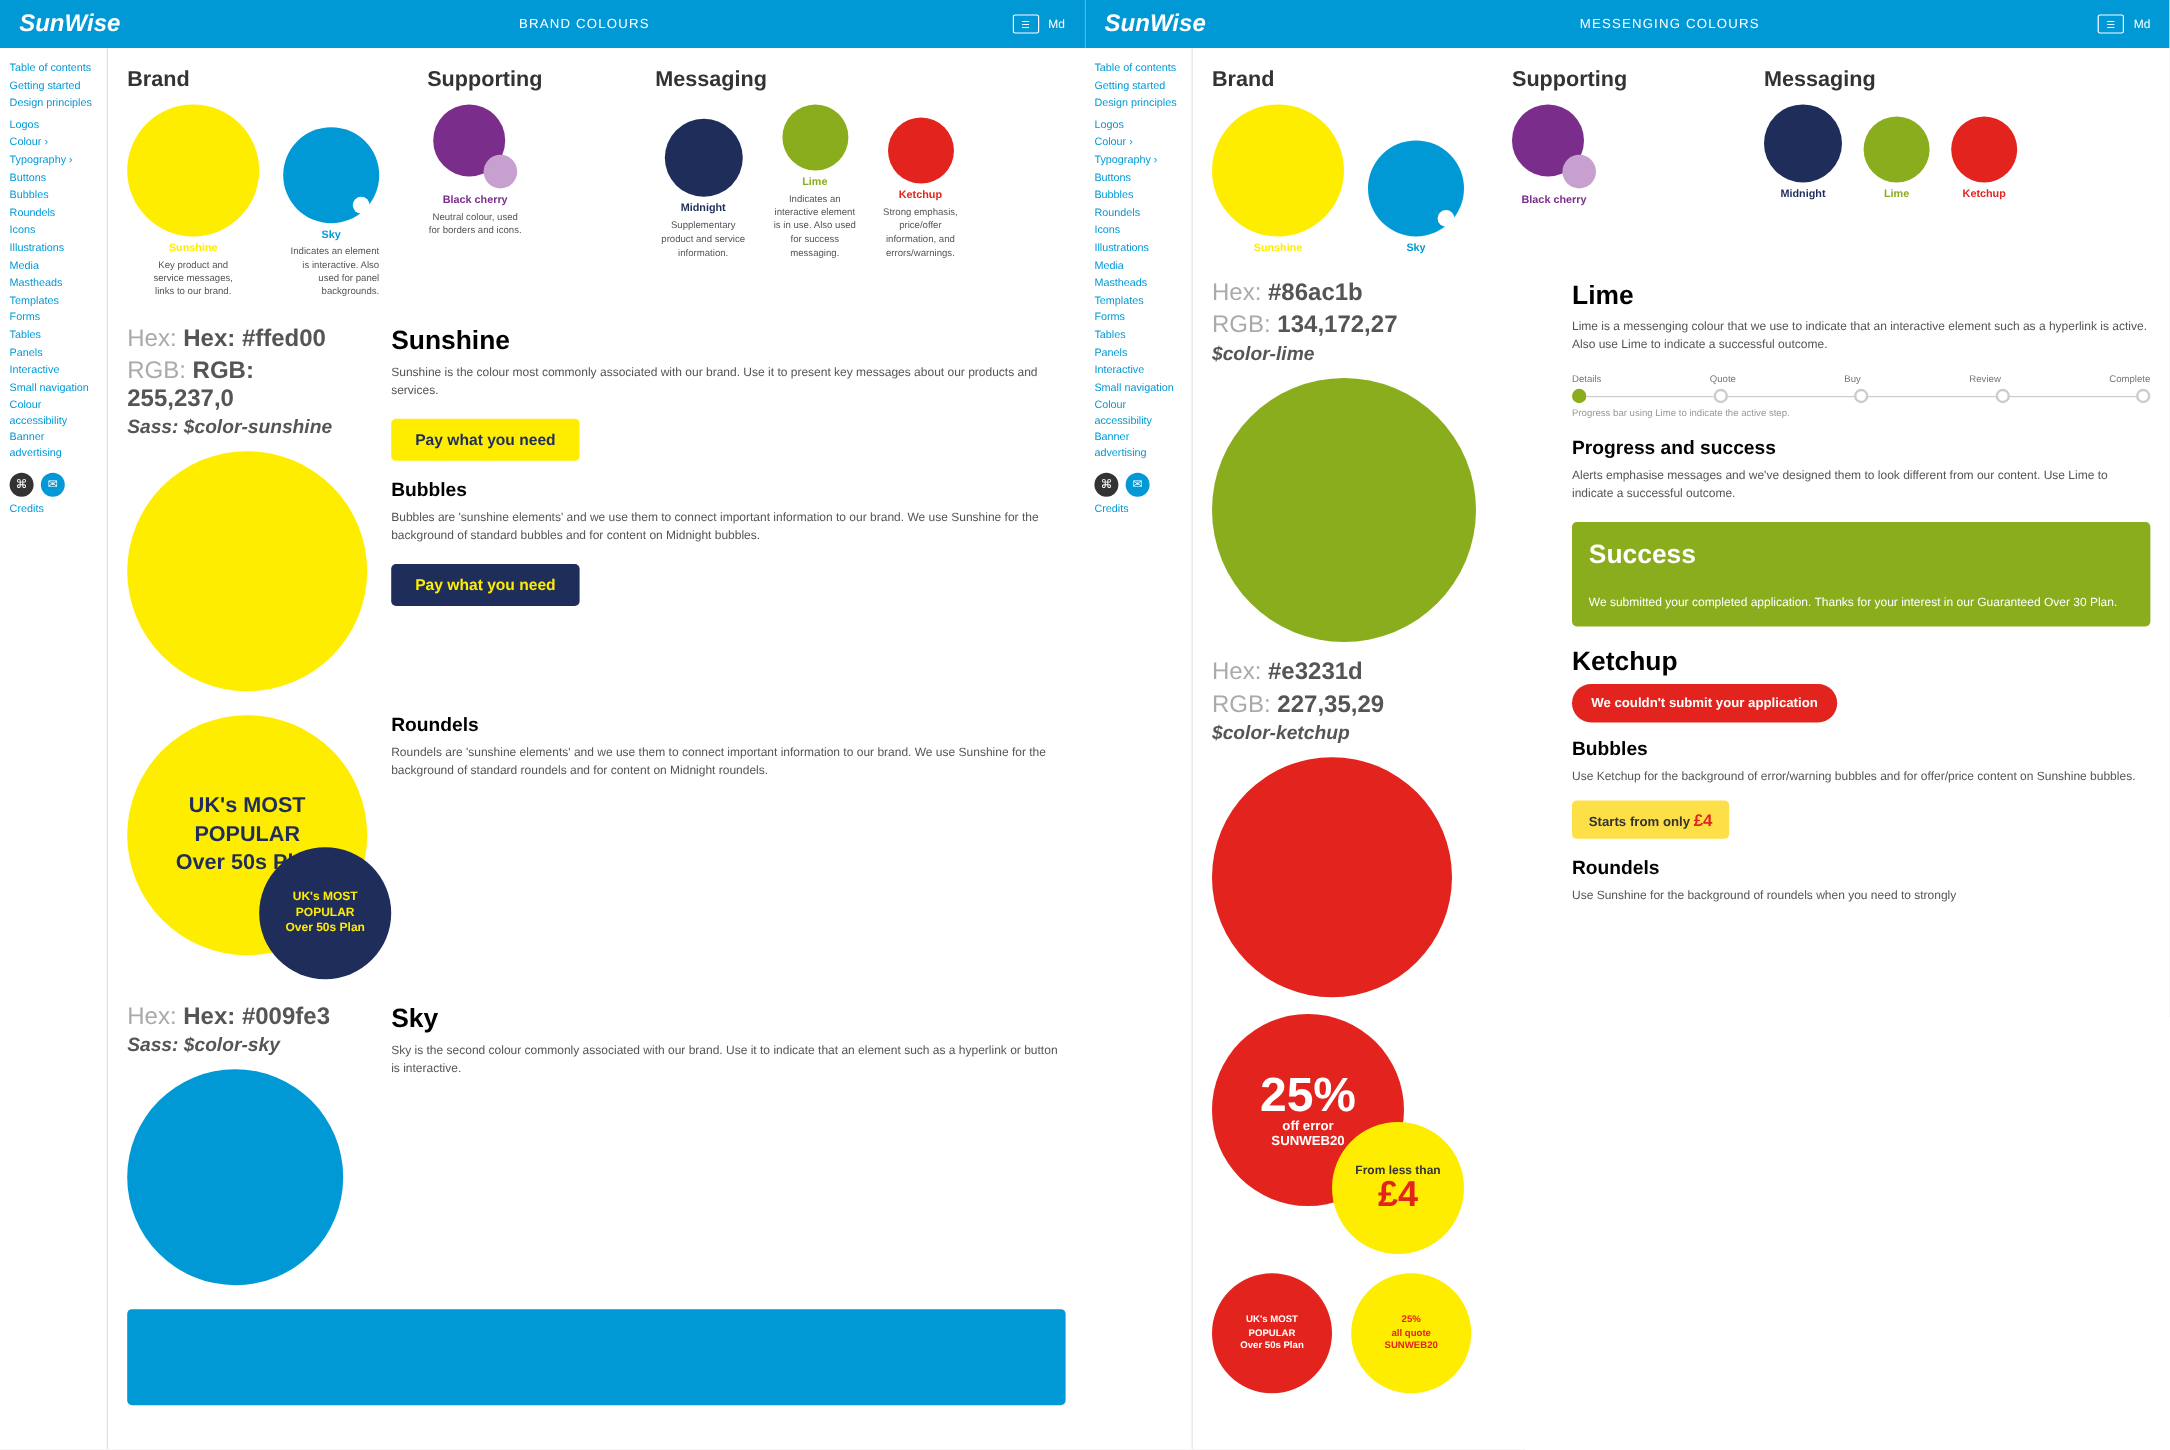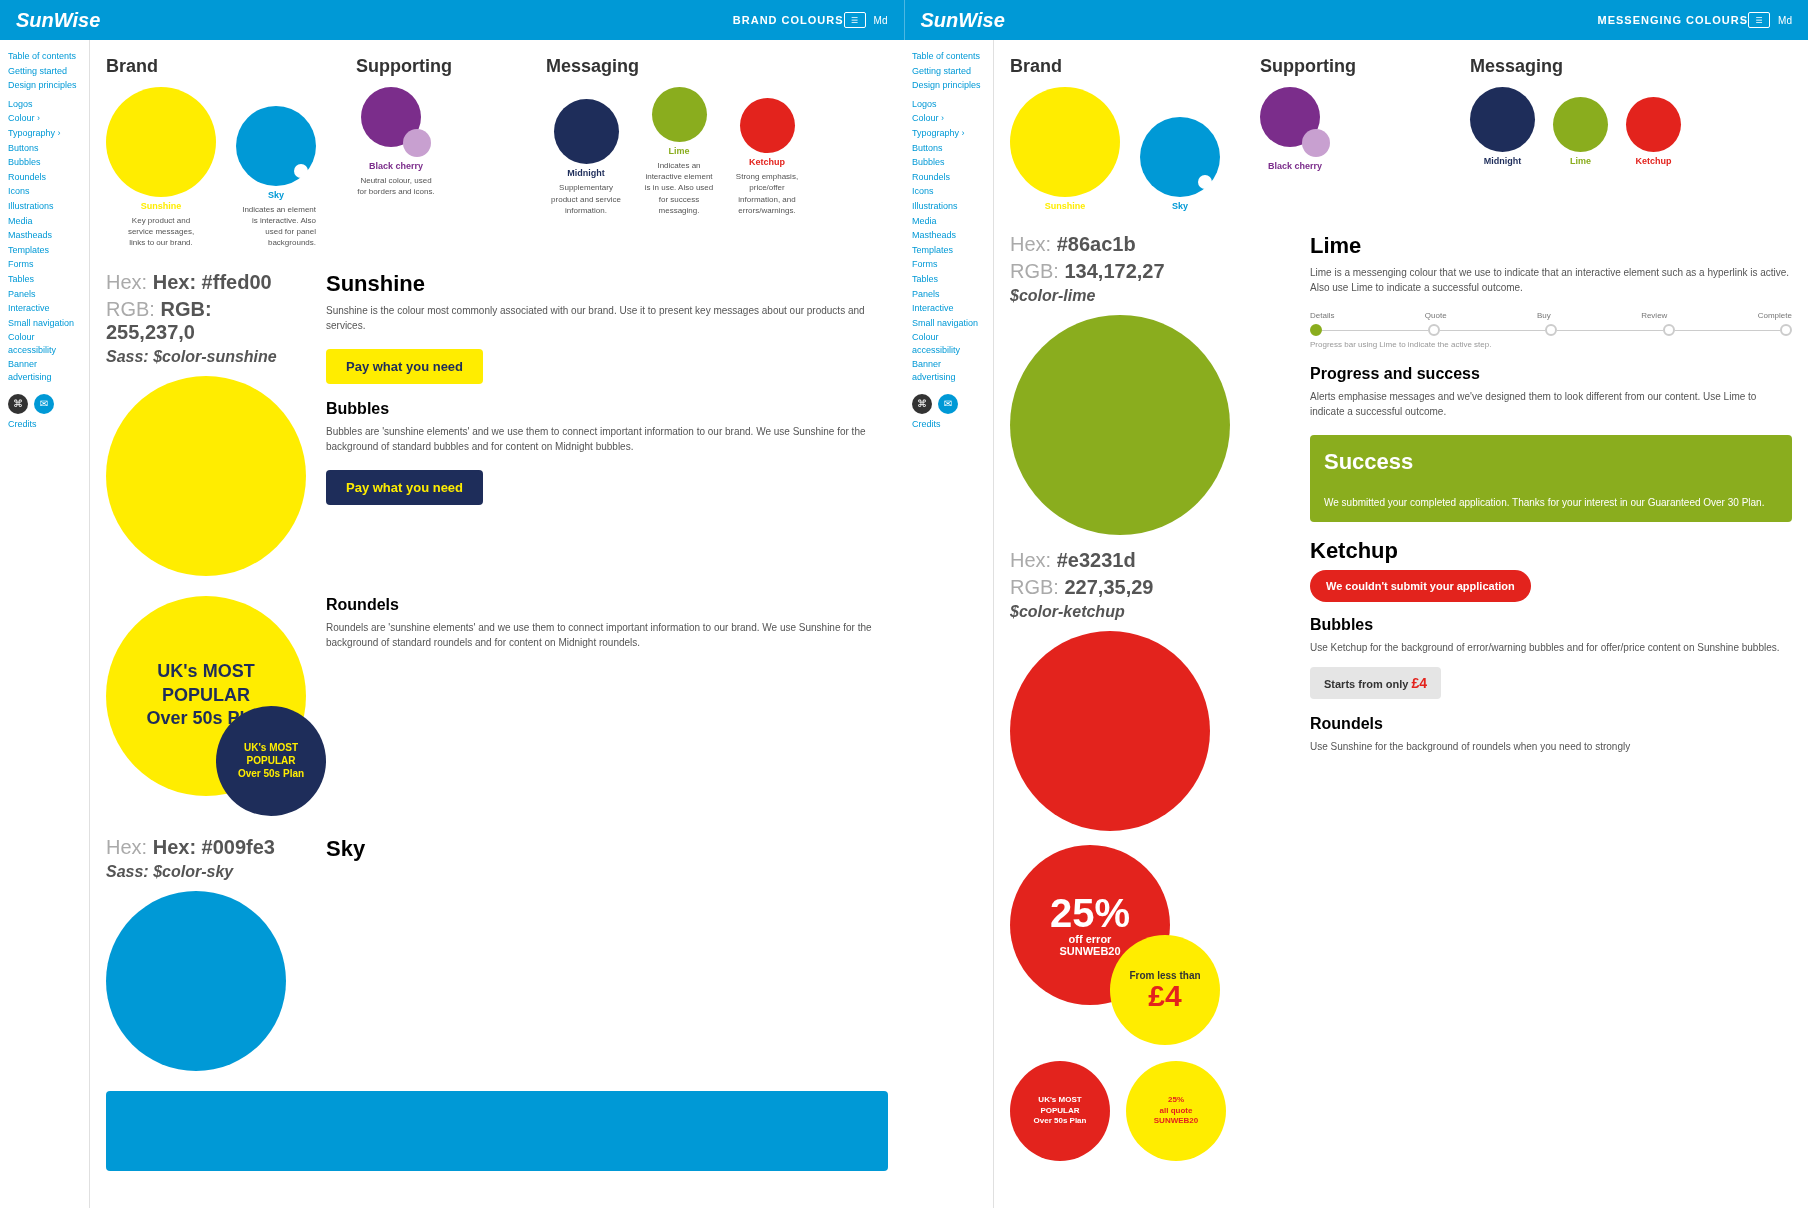--- a/index.html
+++ b/index.html
@@ -26,25 +26,25 @@
     }
     .header-logo {
       font-size: 20px;
       font-weight: bold;
       color: white;
       margin-right: 30px;
       font-style: italic;
     }
     .header-title {
       font-size: 11px;
-      font-weight: bold;
+      font-weight: normal;
       letter-spacing: 1px;
       text-transform: uppercase;
       flex: 1;
-      text-align: right;
+      text-align: center;
     }
     .header-icons {
       display: flex;
       align-items: center;
       gap: 8px;
       font-size: 10px;
     }
     .header-icon-box {
       width: 22px;
       height: 16px;
@@ -445,20 +445,21 @@
           <div class="hex-display">
             <span style="color:#aaa;">Hex:</span> <strong>Hex: #009fe3</strong>
           </div>
           <div class="hex-display" style="font-size:16px;">
             <strong><em>Sass: $color-sky</em></strong>
           </div>
           <div style="width:180px; height:180px; border-radius:50%; background:#0099d6; margin-top:10px;"></div>
         </div>
         <div style="flex:1;">
           <h2 style="font-size:22px; margin-bottom:6px;">Sky</h2>
+          <p style="font-size:10px; color:#555; line-height:1.5; margin-bottom:16px;">Sky is the second colour commonly associated with our brand. Use it to indicate that an element such as a hyperlink or button is interactive.</p>
         </div>
       </div>
 
       <div style="margin-top:8px;">
         <div style="background:#0099d6; height:80px; border-radius:4px;"></div>
 
       </div>
 
     </div>
   </div>
@@ -644,21 +645,21 @@
           <h2 style="font-size:22px; margin-bottom:6px;">Ketchup</h2>
 
           
           <div class="error-bubble" style="margin-bottom:14px;">We couldn't submit your application</div>
 
           
           <h3 style="font-size:16px; margin-bottom:6px;">Bubbles</h3>
           <p style="font-size:10px; color:#555; line-height:1.5; margin-bottom:12px;">Use Ketchup for the background of error/warning bubbles and for offer/price content on Sunshine bubbles.</p>
 
           
-          <div style="background:#e5e5e5; color:#333; padding:8px 14px; font-size:11px; font-weight:bold; display:inline-block; border-radius:4px; margin-bottom:16px;">
+          <div style="background:#fde047; color:#333; padding:8px 14px; font-size:11px; font-weight:bold; display:inline-block; border-radius:4px; margin-bottom:16px;">
             Starts from only <span style="color:#e3231d; font-size:14px;">£4</span>
           </div>
 
           
           <h3 style="font-size:16px; margin-bottom:6px;">Roundels</h3>
           <p style="font-size:10px; color:#555; line-height:1.5;">Use Sunshine for the background of roundels when you need to strongly</p>
 
         </div>
       </div>
 

